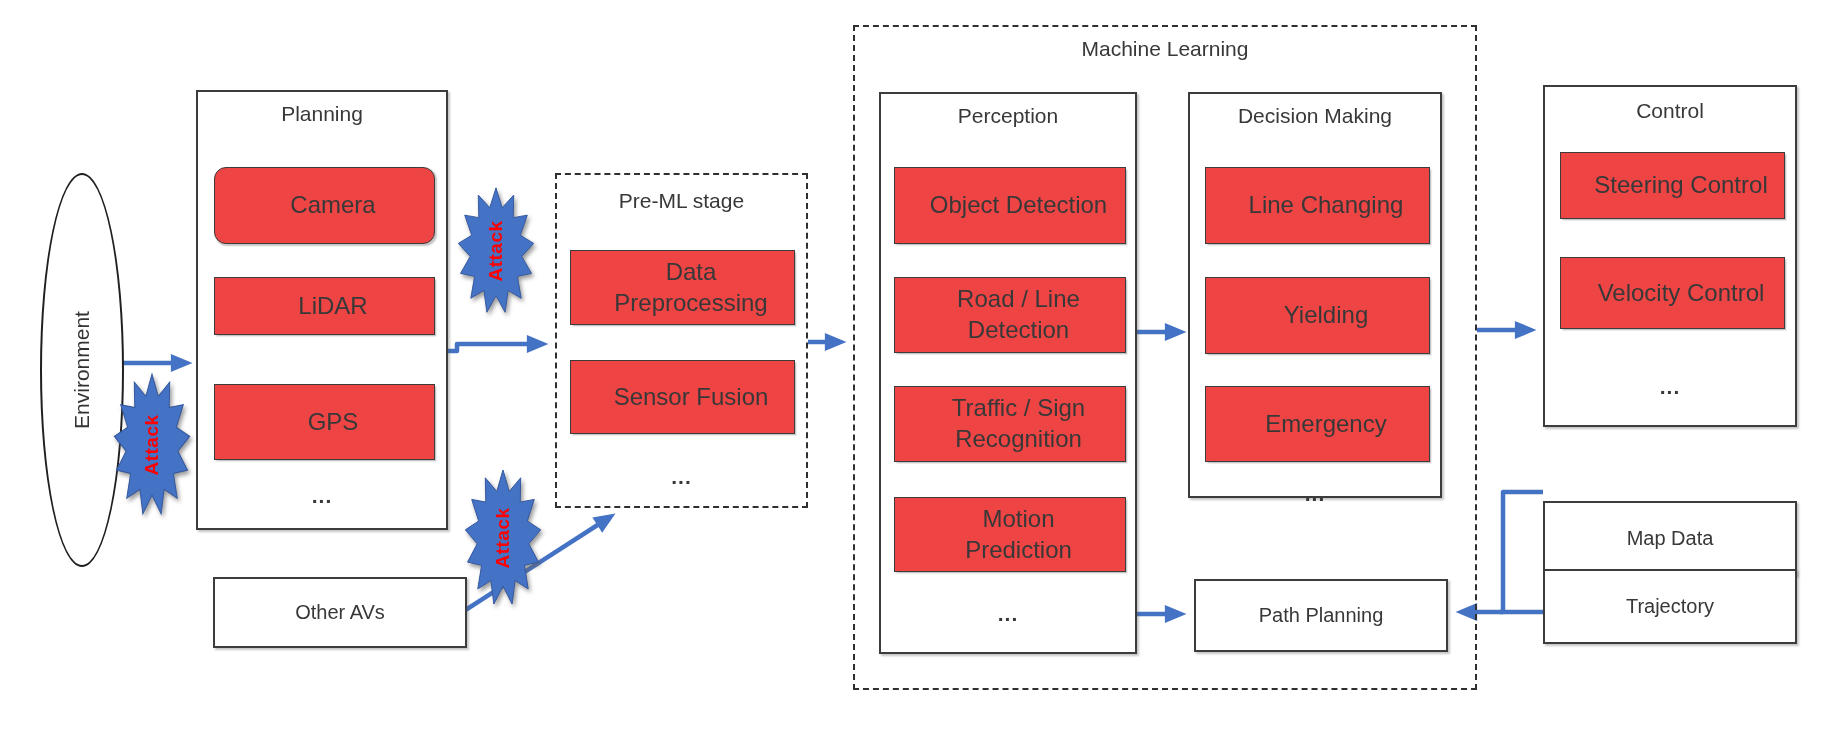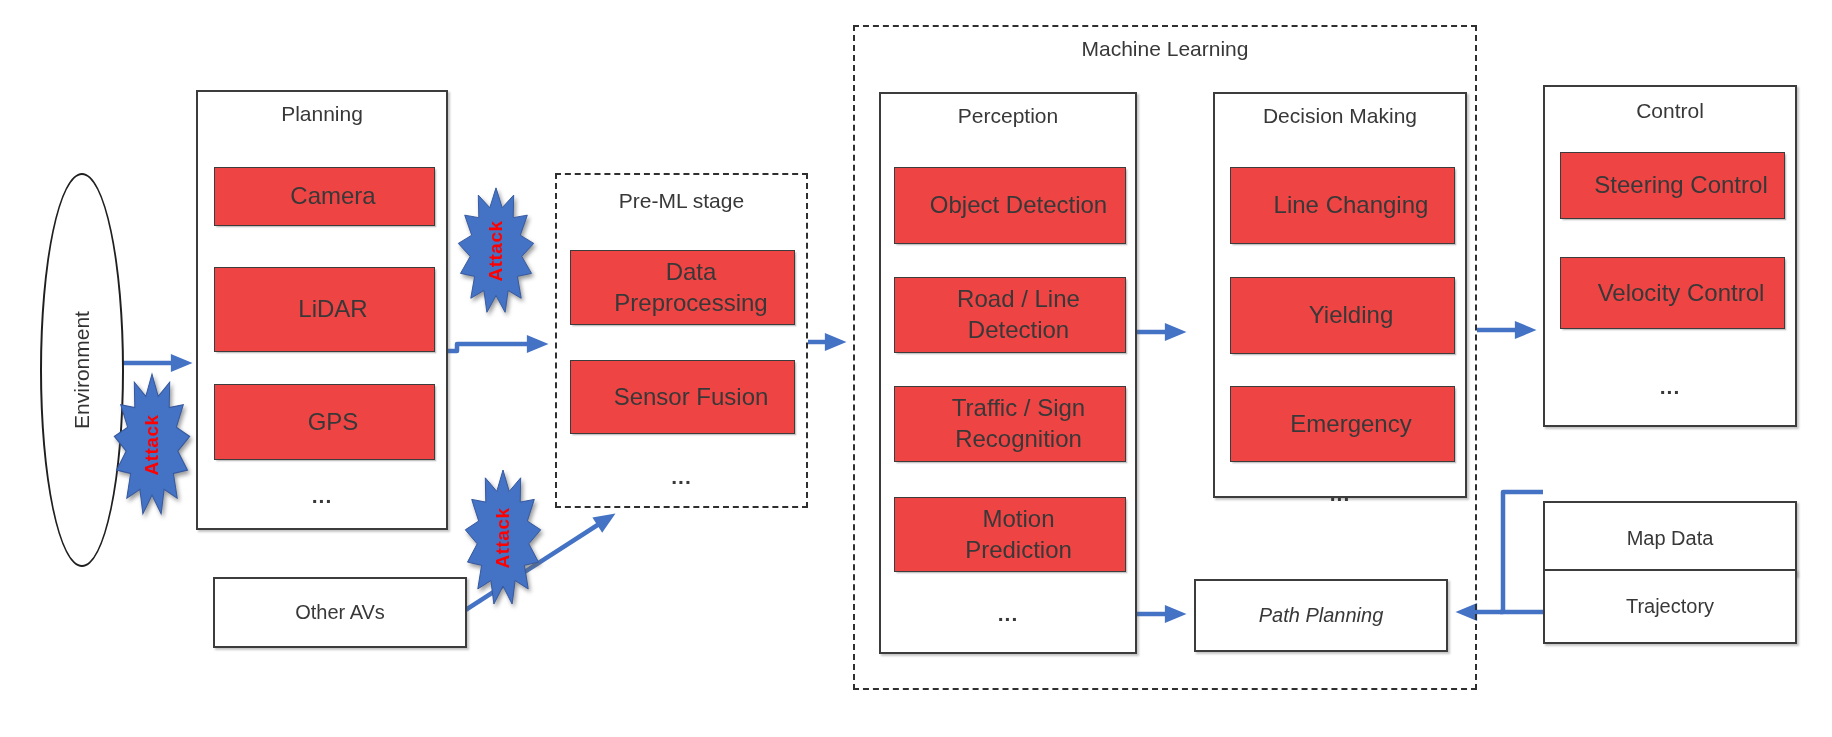--- a/index.html
+++ b/index.html
@@ -54,24 +54,24 @@
       <path d="M1543 612 H1500"></path>
     </g>
   </svg>
 
   <div class="ellipse" style="left:40px;top:173px;width:80px;height:390px;">
     <div class="vlabel">Environment</div>
   </div>
 
   <div class="box" style="left:196px;top:90px;width:252px;height:440px;">
     <div class="btitle" style="top:10px;">Planning</div>
-    <div class="inner" style="left:16px;top:75px;width:221px;height:59px;">
+    <div class="inner" style="left:16px;top:75px;width:221px;height:77px;border-radius:12px;">
       <span>Camera</span>
       </div>
-    <div class="inner" style="left:16px;top:175px;width:221px;height:85px;">
+    <div class="inner" style="left:16px;top:185px;width:221px;height:58px;">
       <span>LiDAR</span>
       </div>
     <div class="inner" style="left:16px;top:292px;width:221px;height:76px;">
       <span>GPS</span>
       </div>
     <div class="dots" style="top:392px;">...</div>
   </div>
 
   <div class="box" style="left:196px;top:577px;width:254px;height:71px;display:flex;align-items:center;justify-content:center;font-size:20px;margin-left:17px;">
     <span>Other AVs</span>
@@ -101,35 +101,35 @@
         </div>
       <div class="inner two-line" style="left:13px;top:292px;width:232px;height:76px;">
         <span>Traffic / Sign Recognition</span>
         </div>
       <div class="inner two-line" style="left:13px;top:403px;width:232px;height:75px;">
         <span>Motion Prediction</span>
         </div>
       <div class="dots" style="top:508px;">...</div>
     </div>
 
-    <div class="box" style="left:358px;top:65px;width:254px;height:406px;">
+    <div class="box" style="left:333px;top:65px;width:254px;height:406px;">
       <div class="btitle" style="top:10px;">Decision Making</div>
       <div class="inner" style="left:15px;top:73px;width:225px;height:77px;">
         <span>Line Changing</span>
         </div>
       <div class="inner" style="left:15px;top:183px;width:225px;height:77px;">
         <span>Yielding</span>
         </div>
       <div class="inner" style="left:15px;top:292px;width:225px;height:76px;">
         <span>Emergency</span>
         </div>
       <div class="dots" style="top:388px;">...</div>
     </div>
 
-    <div class="box" style="left:339px;top:552px;width:254px;height:73px;display:flex;align-items:center;justify-content:center;font-size:20px;font-style:italic;">
+    <div class="box" style="left:339px;top:552px;width:254px;height:73px;display:flex;align-items:center;justify-content:center;font-size:20px;">
       <span>Path Planning</span>
     </div>
   </div>
 
   <div class="box" style="left:1543px;top:85px;width:254px;height:342px;">
     <div class="btitle" style="top:12px;">Control</div>
     <div class="inner" style="left:15px;top:65px;width:225px;height:67px;">
       <span>Steering Control</span>
       </div>
     <div class="inner" style="left:15px;top:170px;width:225px;height:72px;">

